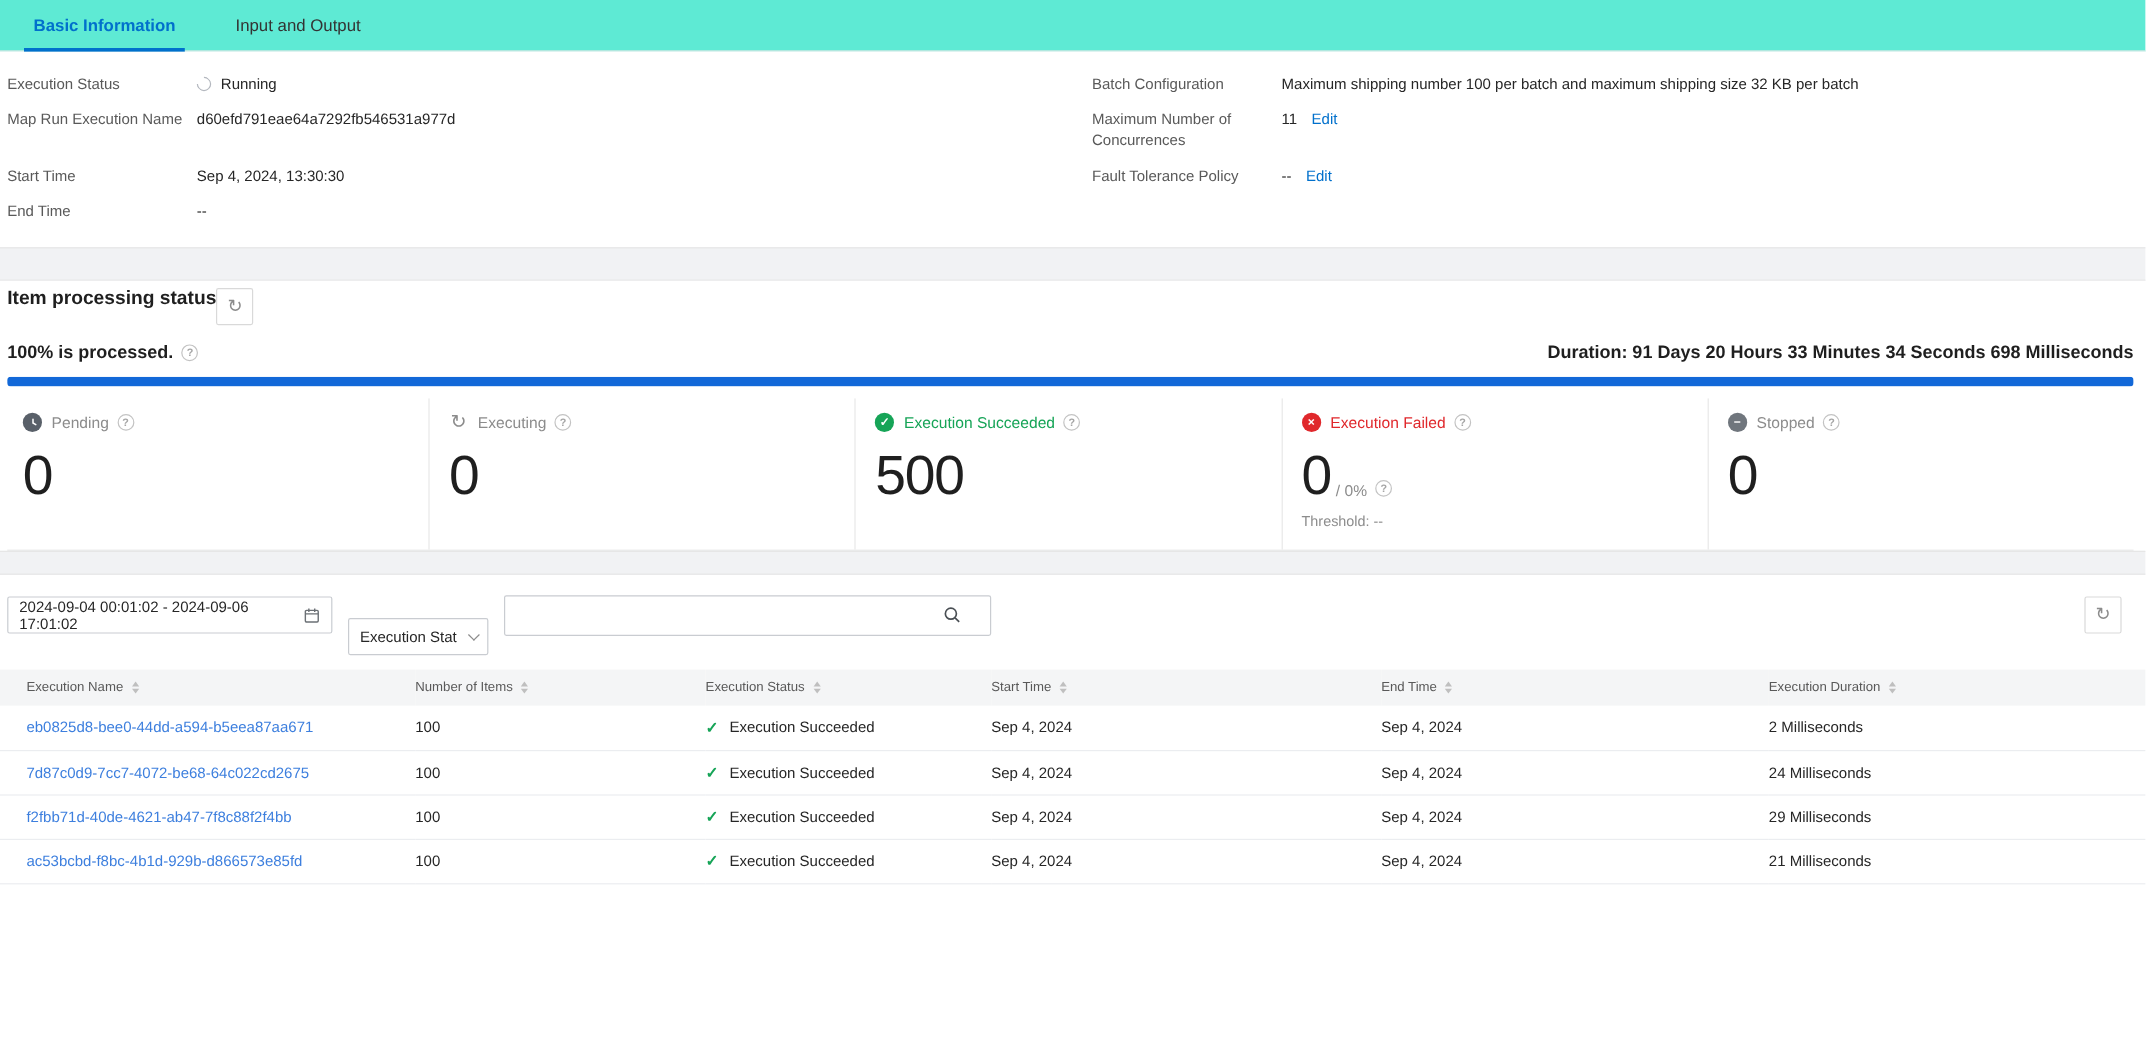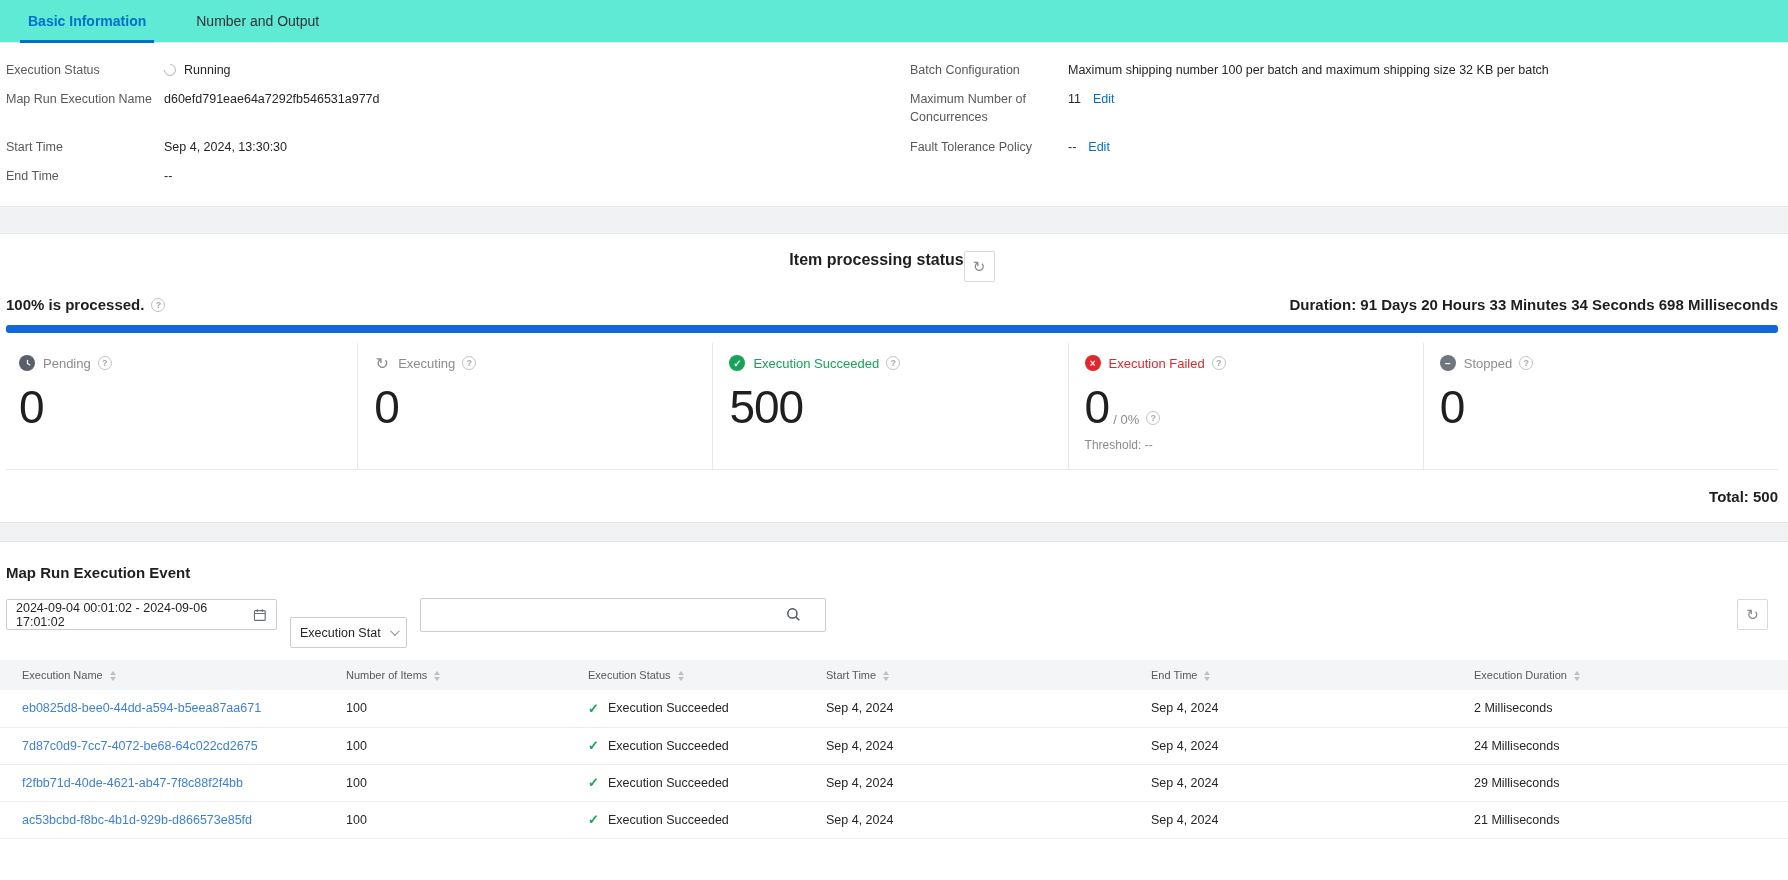--- a/index.html
+++ b/index.html
@@ -24,21 +24,21 @@
   .info-row .val { font-size:12.5px; line-height:18px; color:var(--text,#262626); display:flex; align-items:center; }
   .h29 { height:29px; } .h48 { height:48px; }
   .edit-link { color:var(--accent,#0070cc); margin-left:12px; text-decoration:none; cursor:pointer; }
   .spinner { width:12px; height:12px; border-radius:50%; border:1.5px solid #b4b8bf; border-top-color:transparent; display:inline-block; margin-right:8px; transform:rotate(-45deg); }
 
   .band { background:var(--band,#f1f2f4); border-top:1px solid var(--border,#e6e6e6); border-bottom:1px solid var(--border,#e6e6e6); }
   .band28 { height:28px; } .band20 { height:20px; }
 
   
   .proc { background:#fff; padding:0 10px 0 6px; }
-  .proc-head { padding-top:17px; display:flex; justify-content:center; align-items:flex-start; }
+  .proc-head { padding-top:6px; display:flex; justify-content:flex-start; align-items:flex-start; }
   .proc-title { font-size:16px; font-weight:700; color:#1f1f1f; }
   .icon-btn { width:31px; height:31px; border:1px solid #d9d9d9; border-radius:2px; background:#fff; color:#8c8c8c; font-size:15px; line-height:1; display:flex; align-items:center; justify-content:center; cursor:pointer; }
   .proc-stats { margin-top:14px; display:flex; justify-content:space-between; align-items:center; }
   .strong15 { font-size:15px; font-weight:700; color:#1f1f1f; }
   .help { width:14px; height:14px; border-radius:50%; border:1px solid #c3c3c3; color:#a6a6a6; font-size:9px; font-weight:700; display:inline-flex; align-items:center; justify-content:center; margin-left:7px; flex:none; cursor:pointer; }
   .progress { margin-top:12px; height:8px; background:#eef0f2; border-radius:3px; overflow:hidden; }
   .progress-fill { height:100%; background:var(--progress,#1268d8); }
   .stat-cards { display:flex; margin-top:10px; height:126px;margin-left:11px; }
   .stat-card { flex:1 1 0; padding:12px 8px 0 2px; }
   .stat-card + .stat-card { border-left:1px solid #e8e8e8; padding-left:16px; }
@@ -86,21 +86,21 @@
   .sort .dn { border-top:4px solid #bfbfbf; }
   svg.lineicon { stroke:#6b7075; fill:none; stroke-width:1.2; }
 </style>
 </head>
 <body>
 
 <div class="page">
 
   <div class="tabbar">
     <div class="tab active">Basic Information</div>
-    <div class="tab">Number and Output</div>
+    <div class="tab">Input and Output</div>
   </div>
 
   <div class="basic">
     <div>
       <div class="info-row h29">
         <span class="lbl">Execution Status</span>
         <span class="val">
           <span class="spinner"></span>
           <span>Running</span>
         </span>
@@ -216,27 +216,25 @@
               <span>−</span>
             </span>
           <span class="stat-label">Stopped</span>
           <span class="help">?</span>
         </div>
         <div class="stat-value">0</div>
       </div>
     </div>
 
     <div class="total-divider"></div>
-    <div class="total-row">Total: 500</div>
   </div>
 
   <div class="band band20"></div>
 
   <div class="events">
-    <div class="events-title">Map Run Execution Event</div>
 
     <div class="filters">
       <div class="box datebox">
         <span>2024-09-04 00:01:02 - 2024-09-06 17:01:02</span>
         <svg class="lineicon" width="14" height="14" viewBox="0 0 14 14">
             <rect x="1.5" y="2.5" width="11" height="10" rx="1"></rect>
             <path d="M1.5 5.5 H12.5 M4.5 1 V4 M9.5 1 V4"></path>
           </svg>
       </div>
       <div class="box selectbox">

